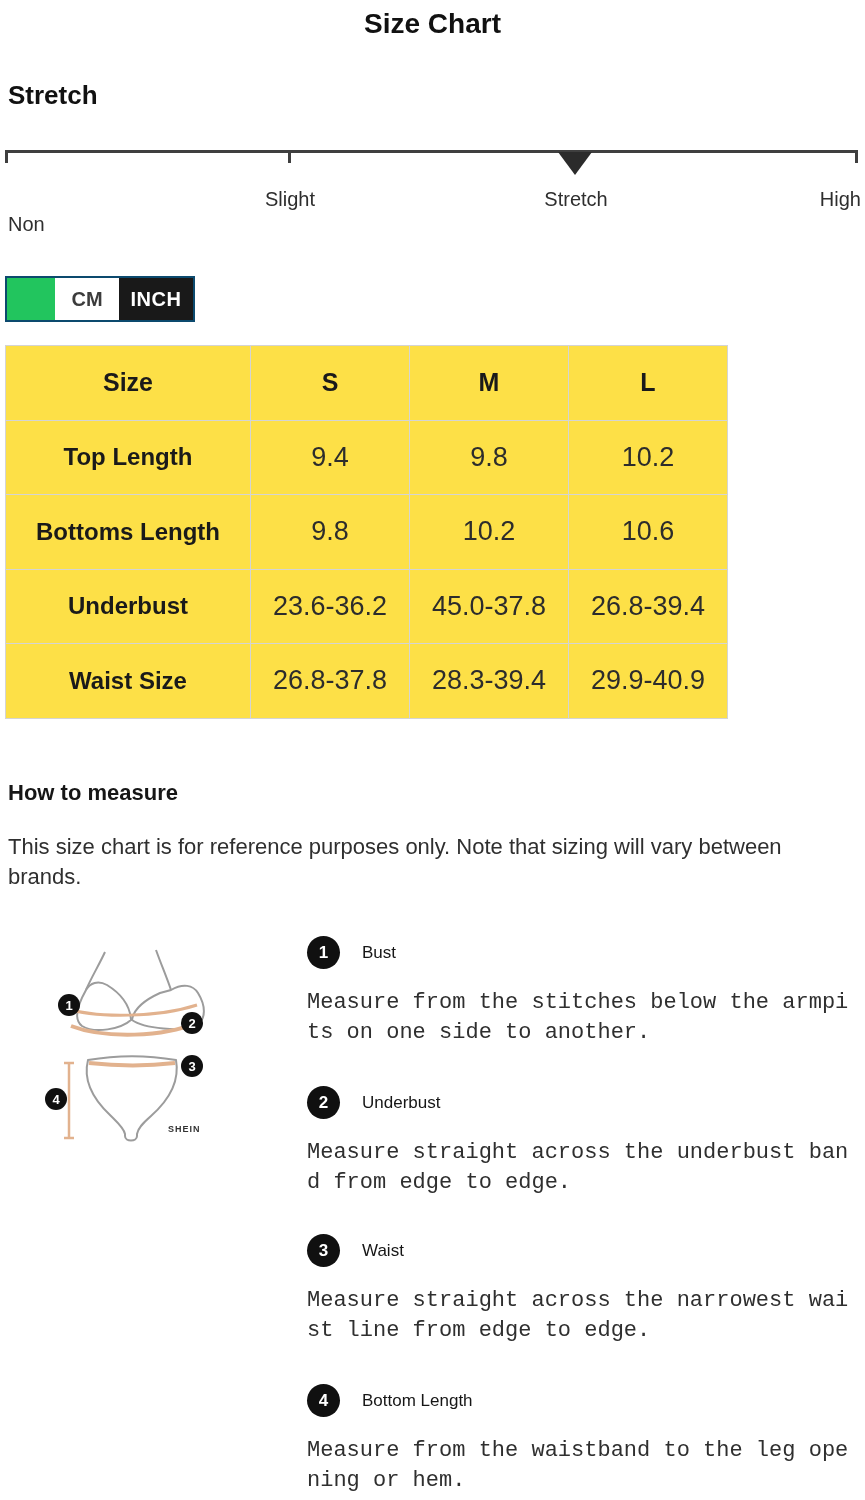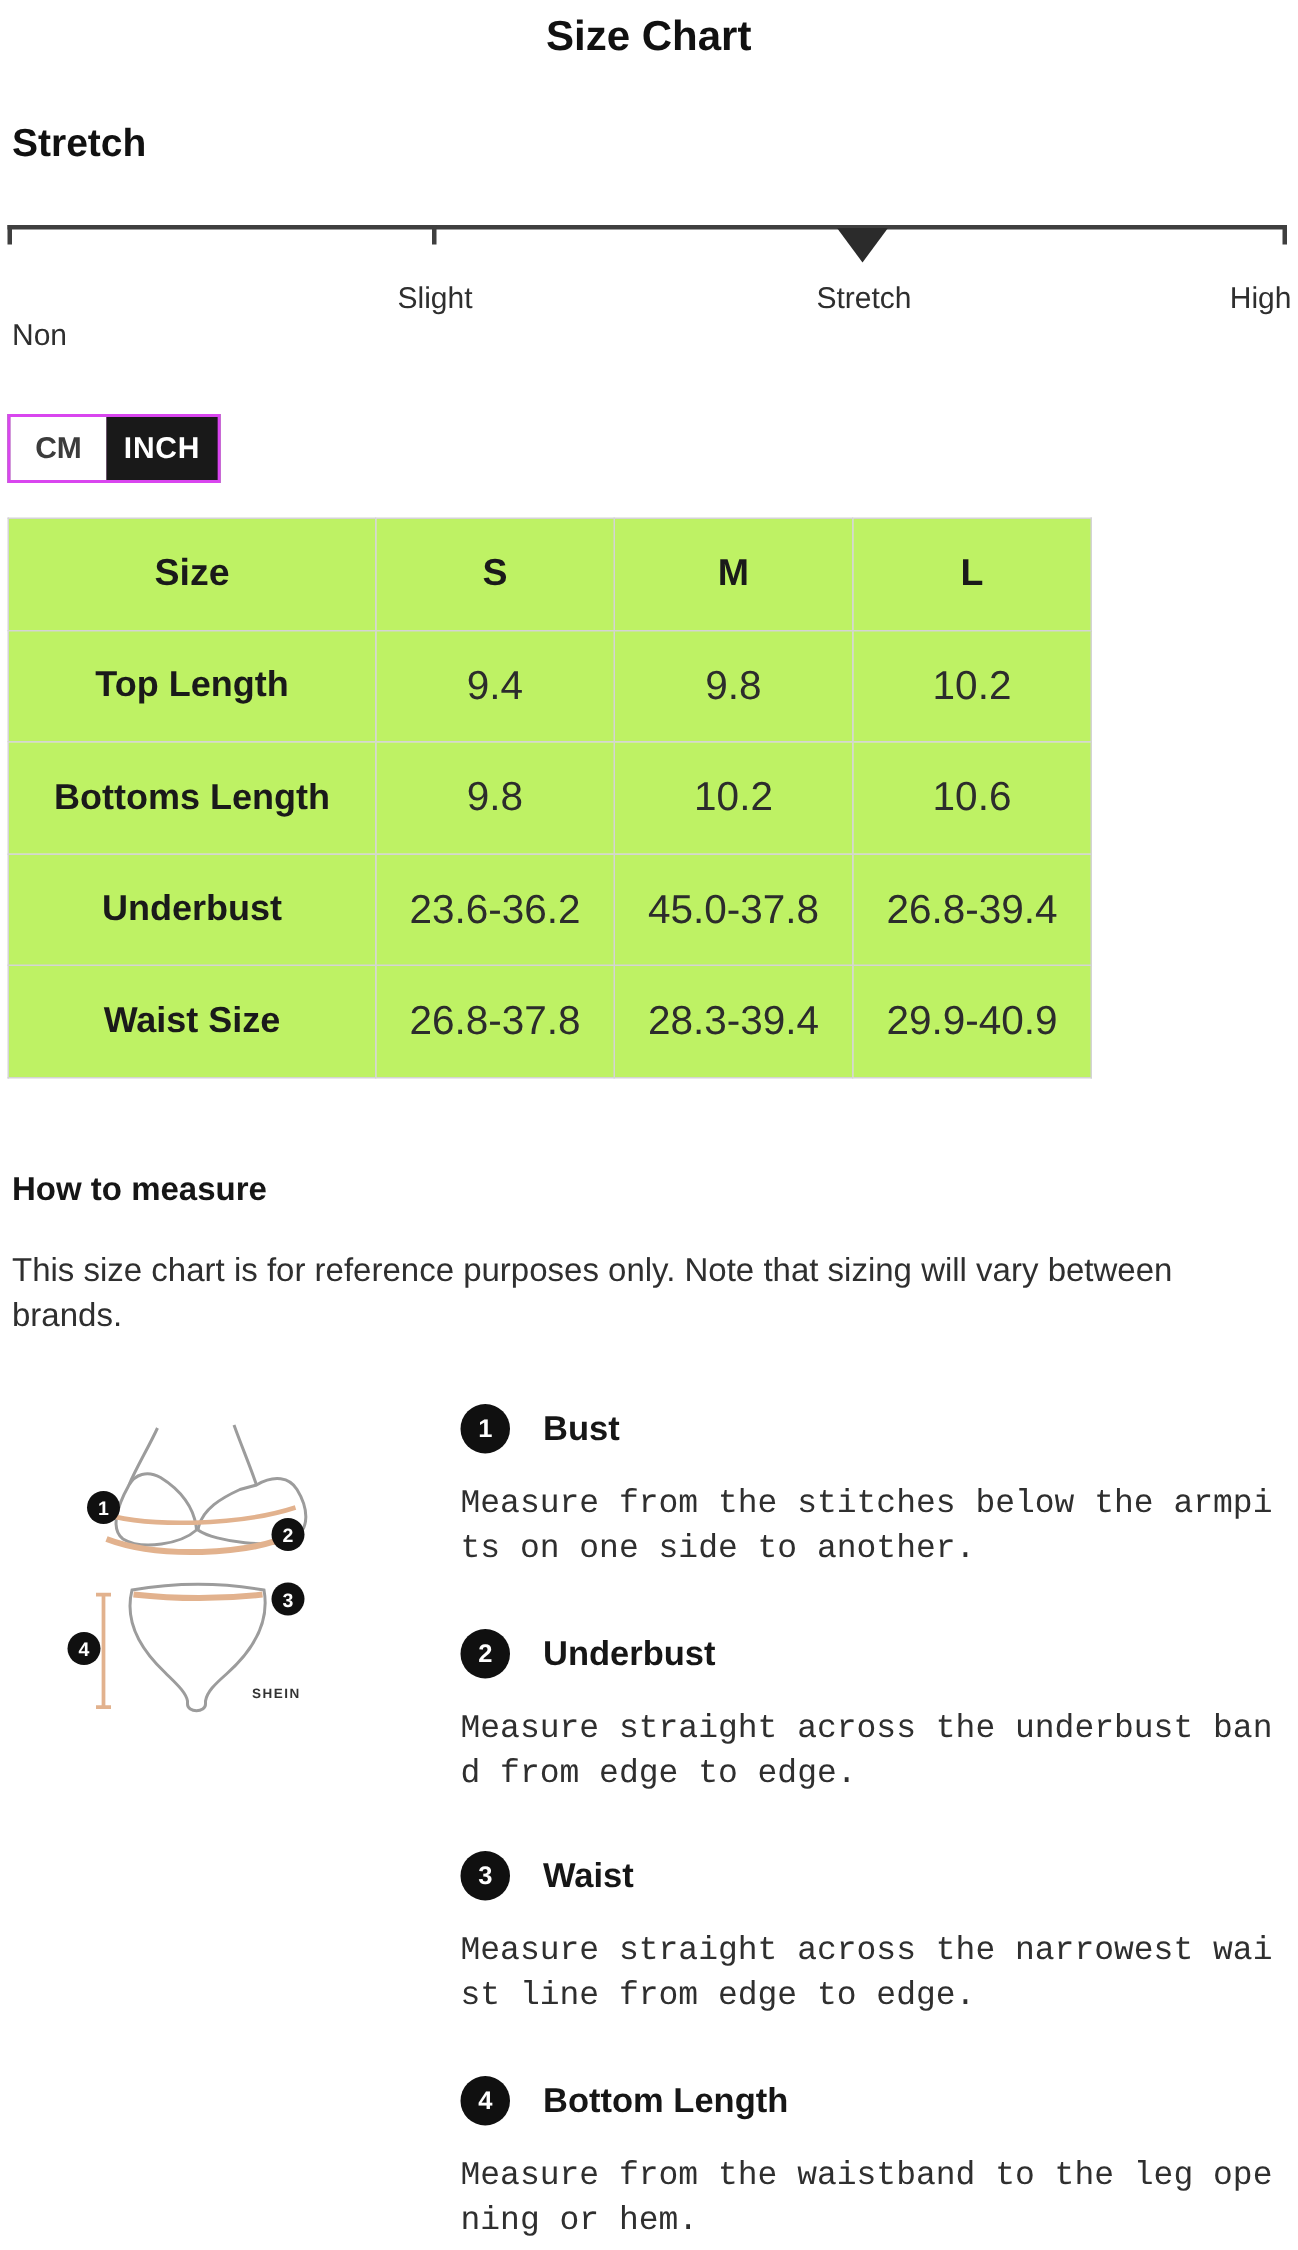--- a/index.html
+++ b/index.html
@@ -19,44 +19,44 @@
   .tick-slight{left:288px;}
   .tick-high{left:855px;}
   .scale-marker{position:absolute;left:558px;top:152px;width:0;height:0;
     border-left:17px solid transparent;border-right:17px solid transparent;border-top:23px solid #2b2b2b;}
   .scale-label{position:absolute;top:188px;font-size:20px;color:#2e2e2e;white-space:nowrap;}
   .lbl-non{left:8px;margin-top:25px;}
   .lbl-slight{left:290px;transform:translateX(-50%);}
   .lbl-medium{left:576px;transform:translateX(-50%);}
   .lbl-high{right:4px;}
   
-  .unit-toggle{position:absolute;left:5px;top:276px;display:flex;border:2px solid #d946ef;background:#701a75;}
+  .unit-toggle{position:absolute;left:5px;top:276px;display:flex;border:2px solid #0c4a6e;background:#22c55e;padding-left:48px;}
   .unit-btn{display:flex;align-items:center;justify-content:center;height:42px;font-size:20px;cursor:pointer;}
   .unit-cm{width:64px;background:#ffffff;color:#3c3c3c;font-weight:600;}
   .unit-inch{width:74px;background:#191919;color:#ffffff;font-weight:bold;letter-spacing:0.5px;}
   
   table.size-table{position:absolute;left:5px;top:345px;width:722px;border-collapse:collapse;table-layout:fixed;}
   table.size-table td,table.size-table th{border:1px solid #d4d4d4;text-align:center;vertical-align:middle;
-    height:73.5px;padding:0;background:#bef264;}
+    height:73.5px;padding:0;background:#fde047;}
   table.size-table col.c0{width:245px;}
   table.size-table col.c1,table.size-table col.c2,table.size-table col.c3{width:159px;}
   .th-cell{font-size:25px;font-weight:bold;color:#1a1a1a;}
   .row-label{font-size:24px;font-weight:bold;color:#1a1a1a;}
   .cell-val{font-size:27px;color:#2c2c2c;margin-top:23px;}
   
   .htm-heading{position:absolute;left:8px;top:780px;font-size:22px;font-weight:bold;color:#161616;}
   .htm-note{position:absolute;left:8px;top:832px;width:846px;font-size:22px;line-height:30px;color:#2f2f2f;}
   
   .diagram{position:absolute;left:25px;top:920px;}
   
   .step{position:absolute;left:307px;width:546px;}
   .step-head{display:flex;align-items:center;gap:22px;}
   .step-num{width:33px;height:33px;border-radius:50%;background:#101010;color:#fff;
     display:flex;align-items:center;justify-content:center;font-size:17px;font-weight:bold;flex:0 0 33px;}
-  .step-label{font-size:23px;font-weight:bold;color:#161616;text-align:center;}
+  .step-label{font-size:17px;font-weight:normal;color:#161616;text-align:center;}
   .step-desc{margin-top:19px;font-size:22px;line-height:30px;color:#2f2f2f;word-break:break-all;font-family:Liberation Mono, monospace;}
   .step-1{top:936px;} .step-2{top:1086px;} .step-3{top:1234px;} .step-4{top:1384px;}
 </style>
 </head>
 <body>
 
 <div id="page">
 
   <div class="page-title">Size Chart</div>
 

